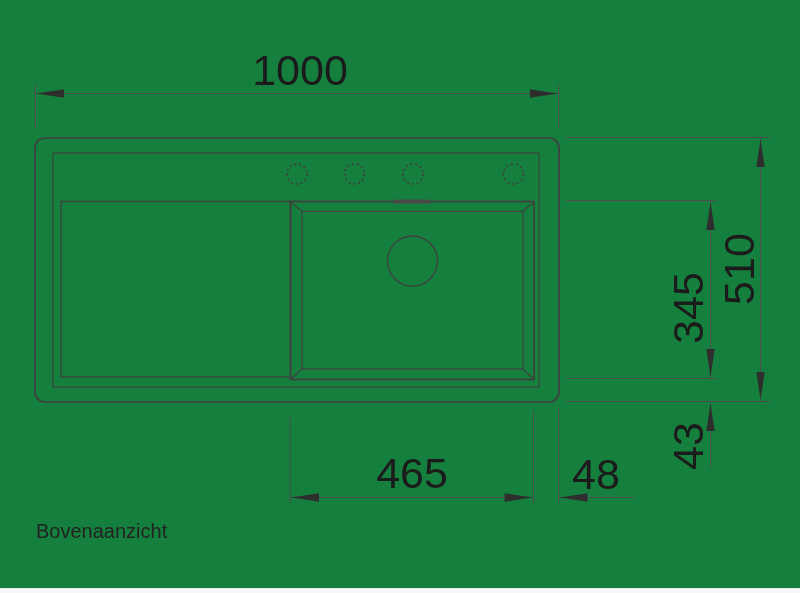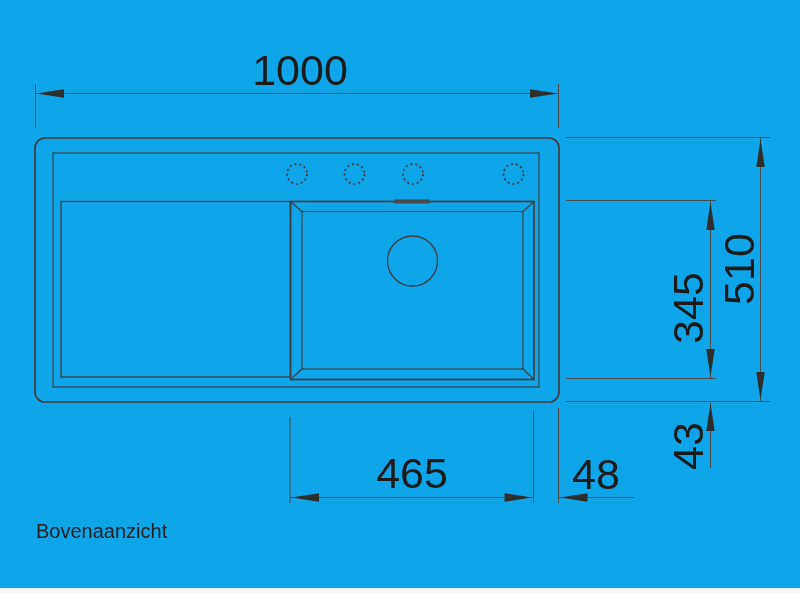--- a/index.html
+++ b/index.html
@@ -4,21 +4,21 @@
 <style>
   html, body {
     margin: 0;
     padding: 0;
     background: #ffffff;
   }
   .canvas {
     position: relative;
     width: 800px;
     height: 593px;
-    background: #0ea5e9;
+    background: #15803d;
     overflow: hidden;
     font-family: "Liberation Sans", sans-serif;
   }
   svg { display: block; }
 
   
   .draw   { stroke: #3f3f3f; fill: none; stroke-width: 1.3; }
   .thick  { stroke-width: 1.7; }
   .thin   { stroke-width: 1.1; }
   .dashed { stroke: #3f3f3f; fill: none; stroke-width: 1.6; stroke-dasharray: 2.2 2.7; }

